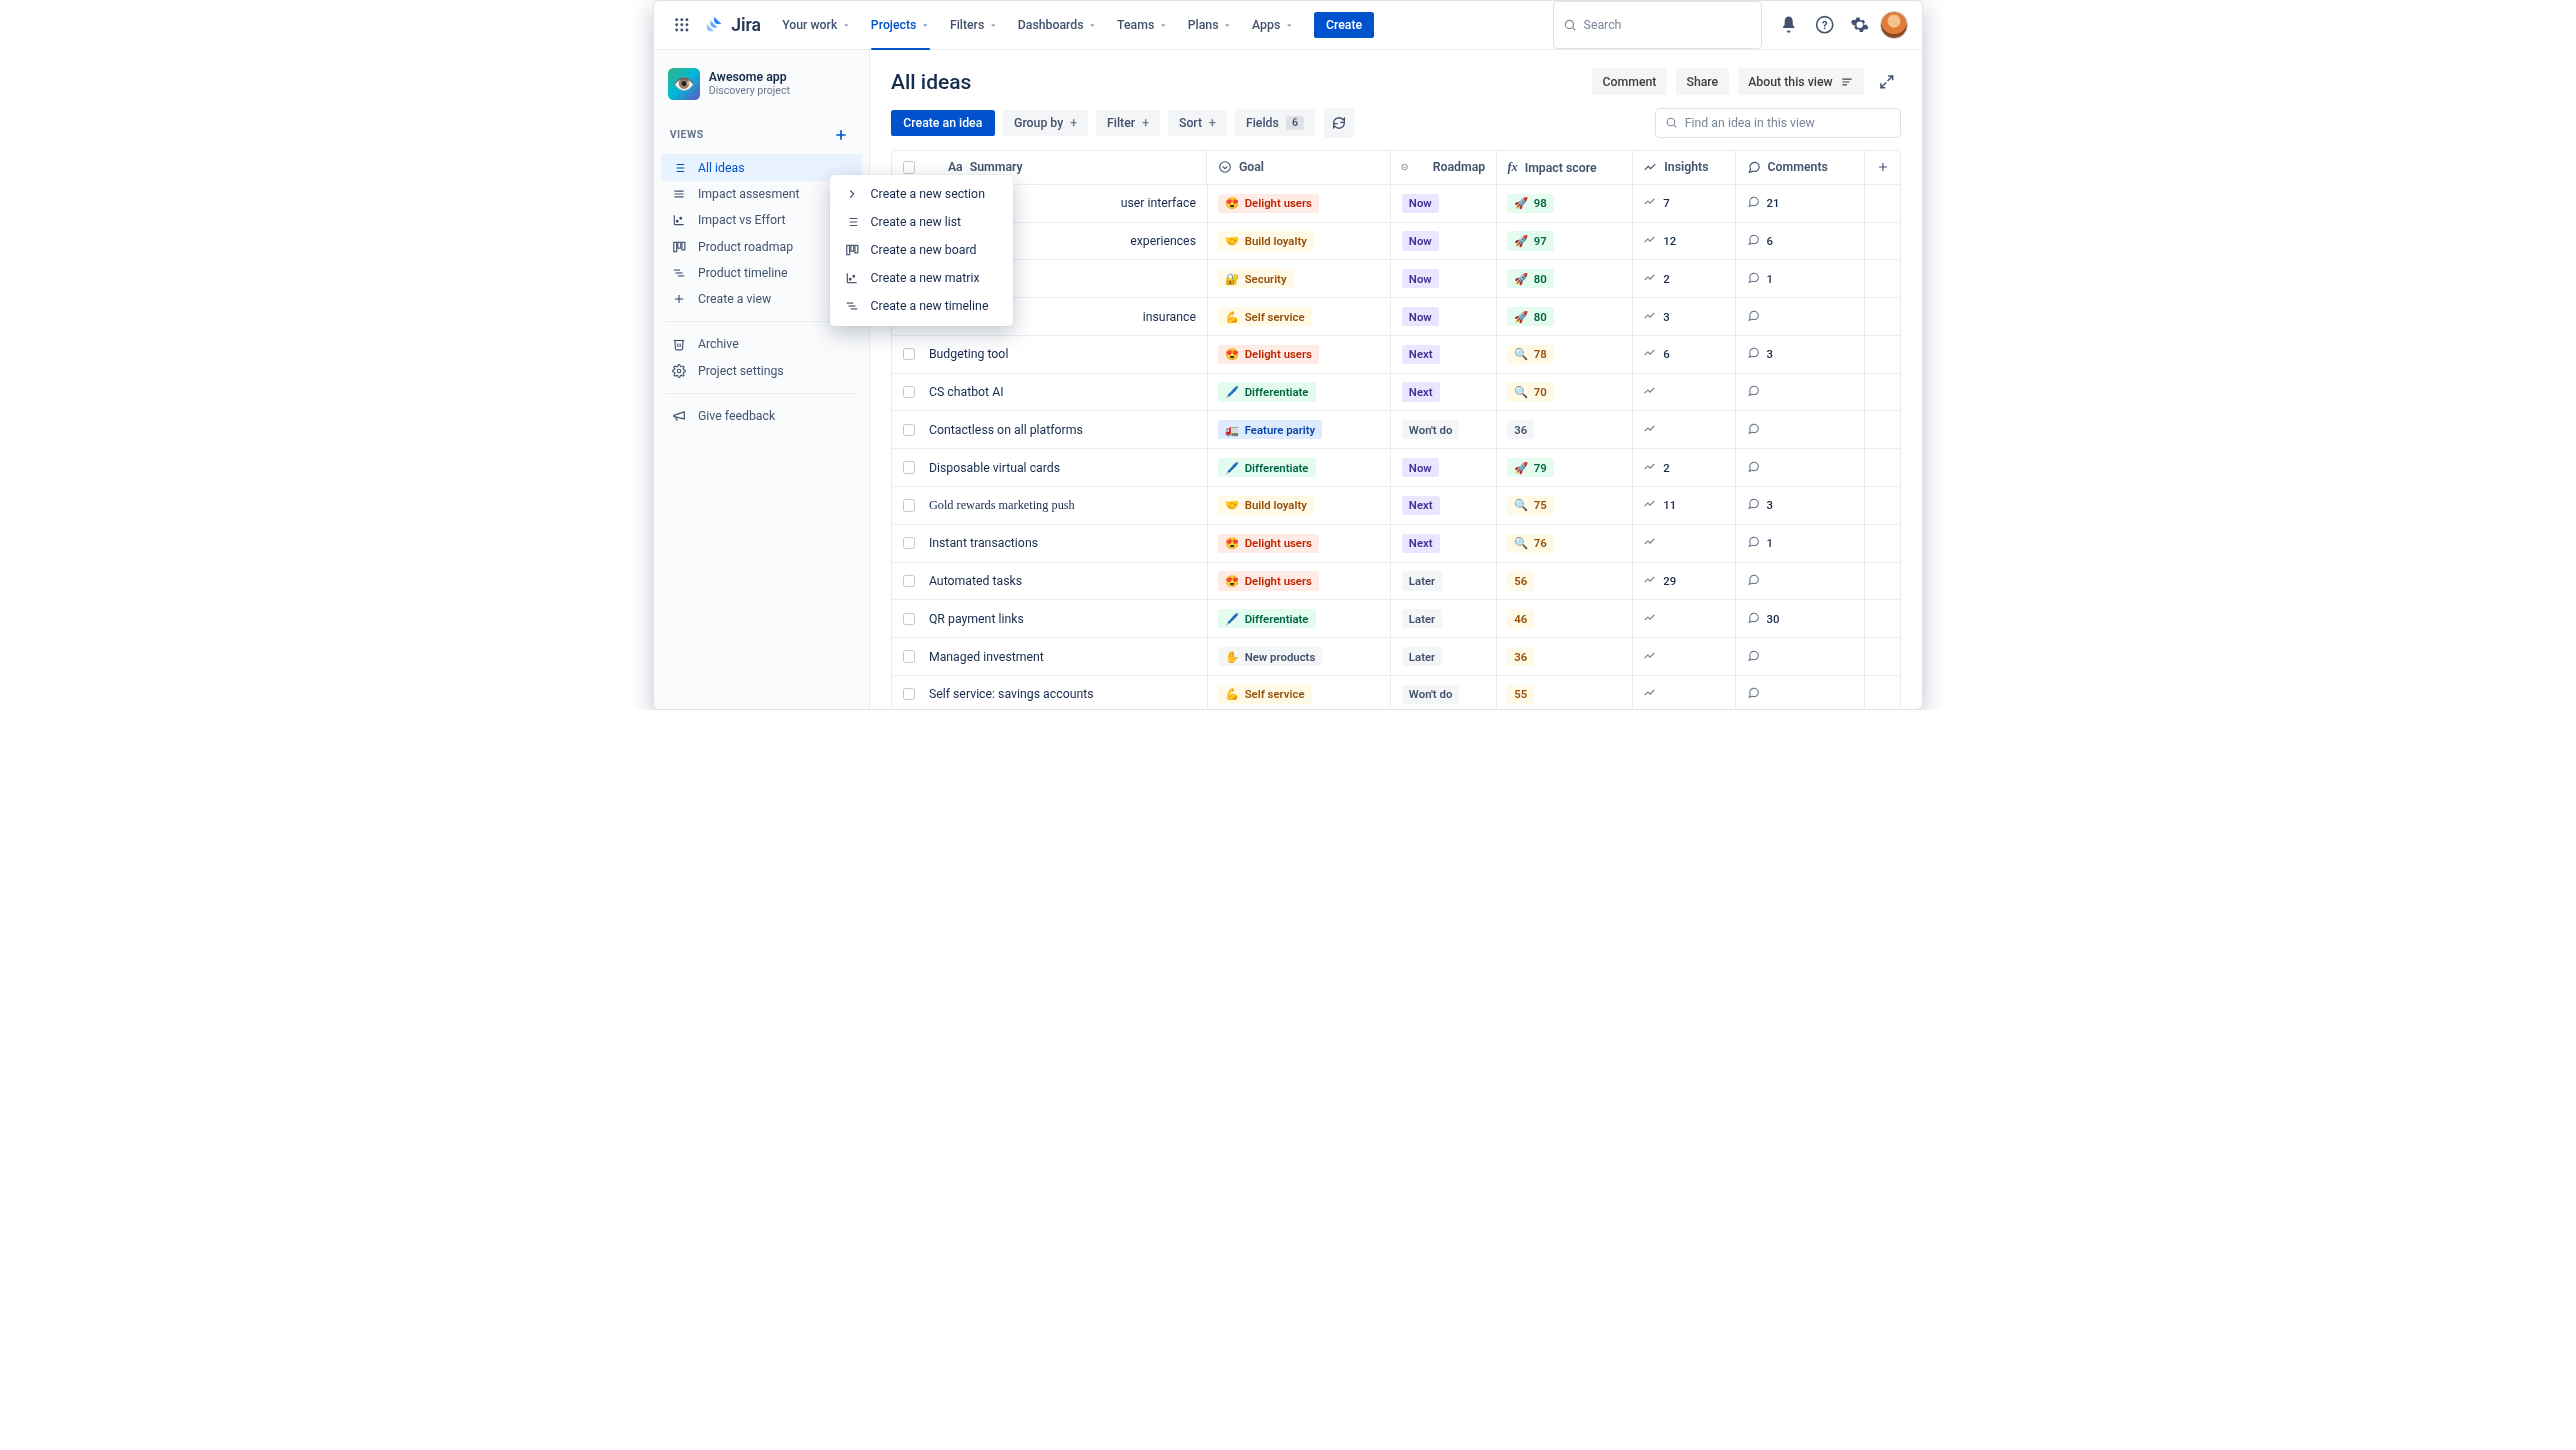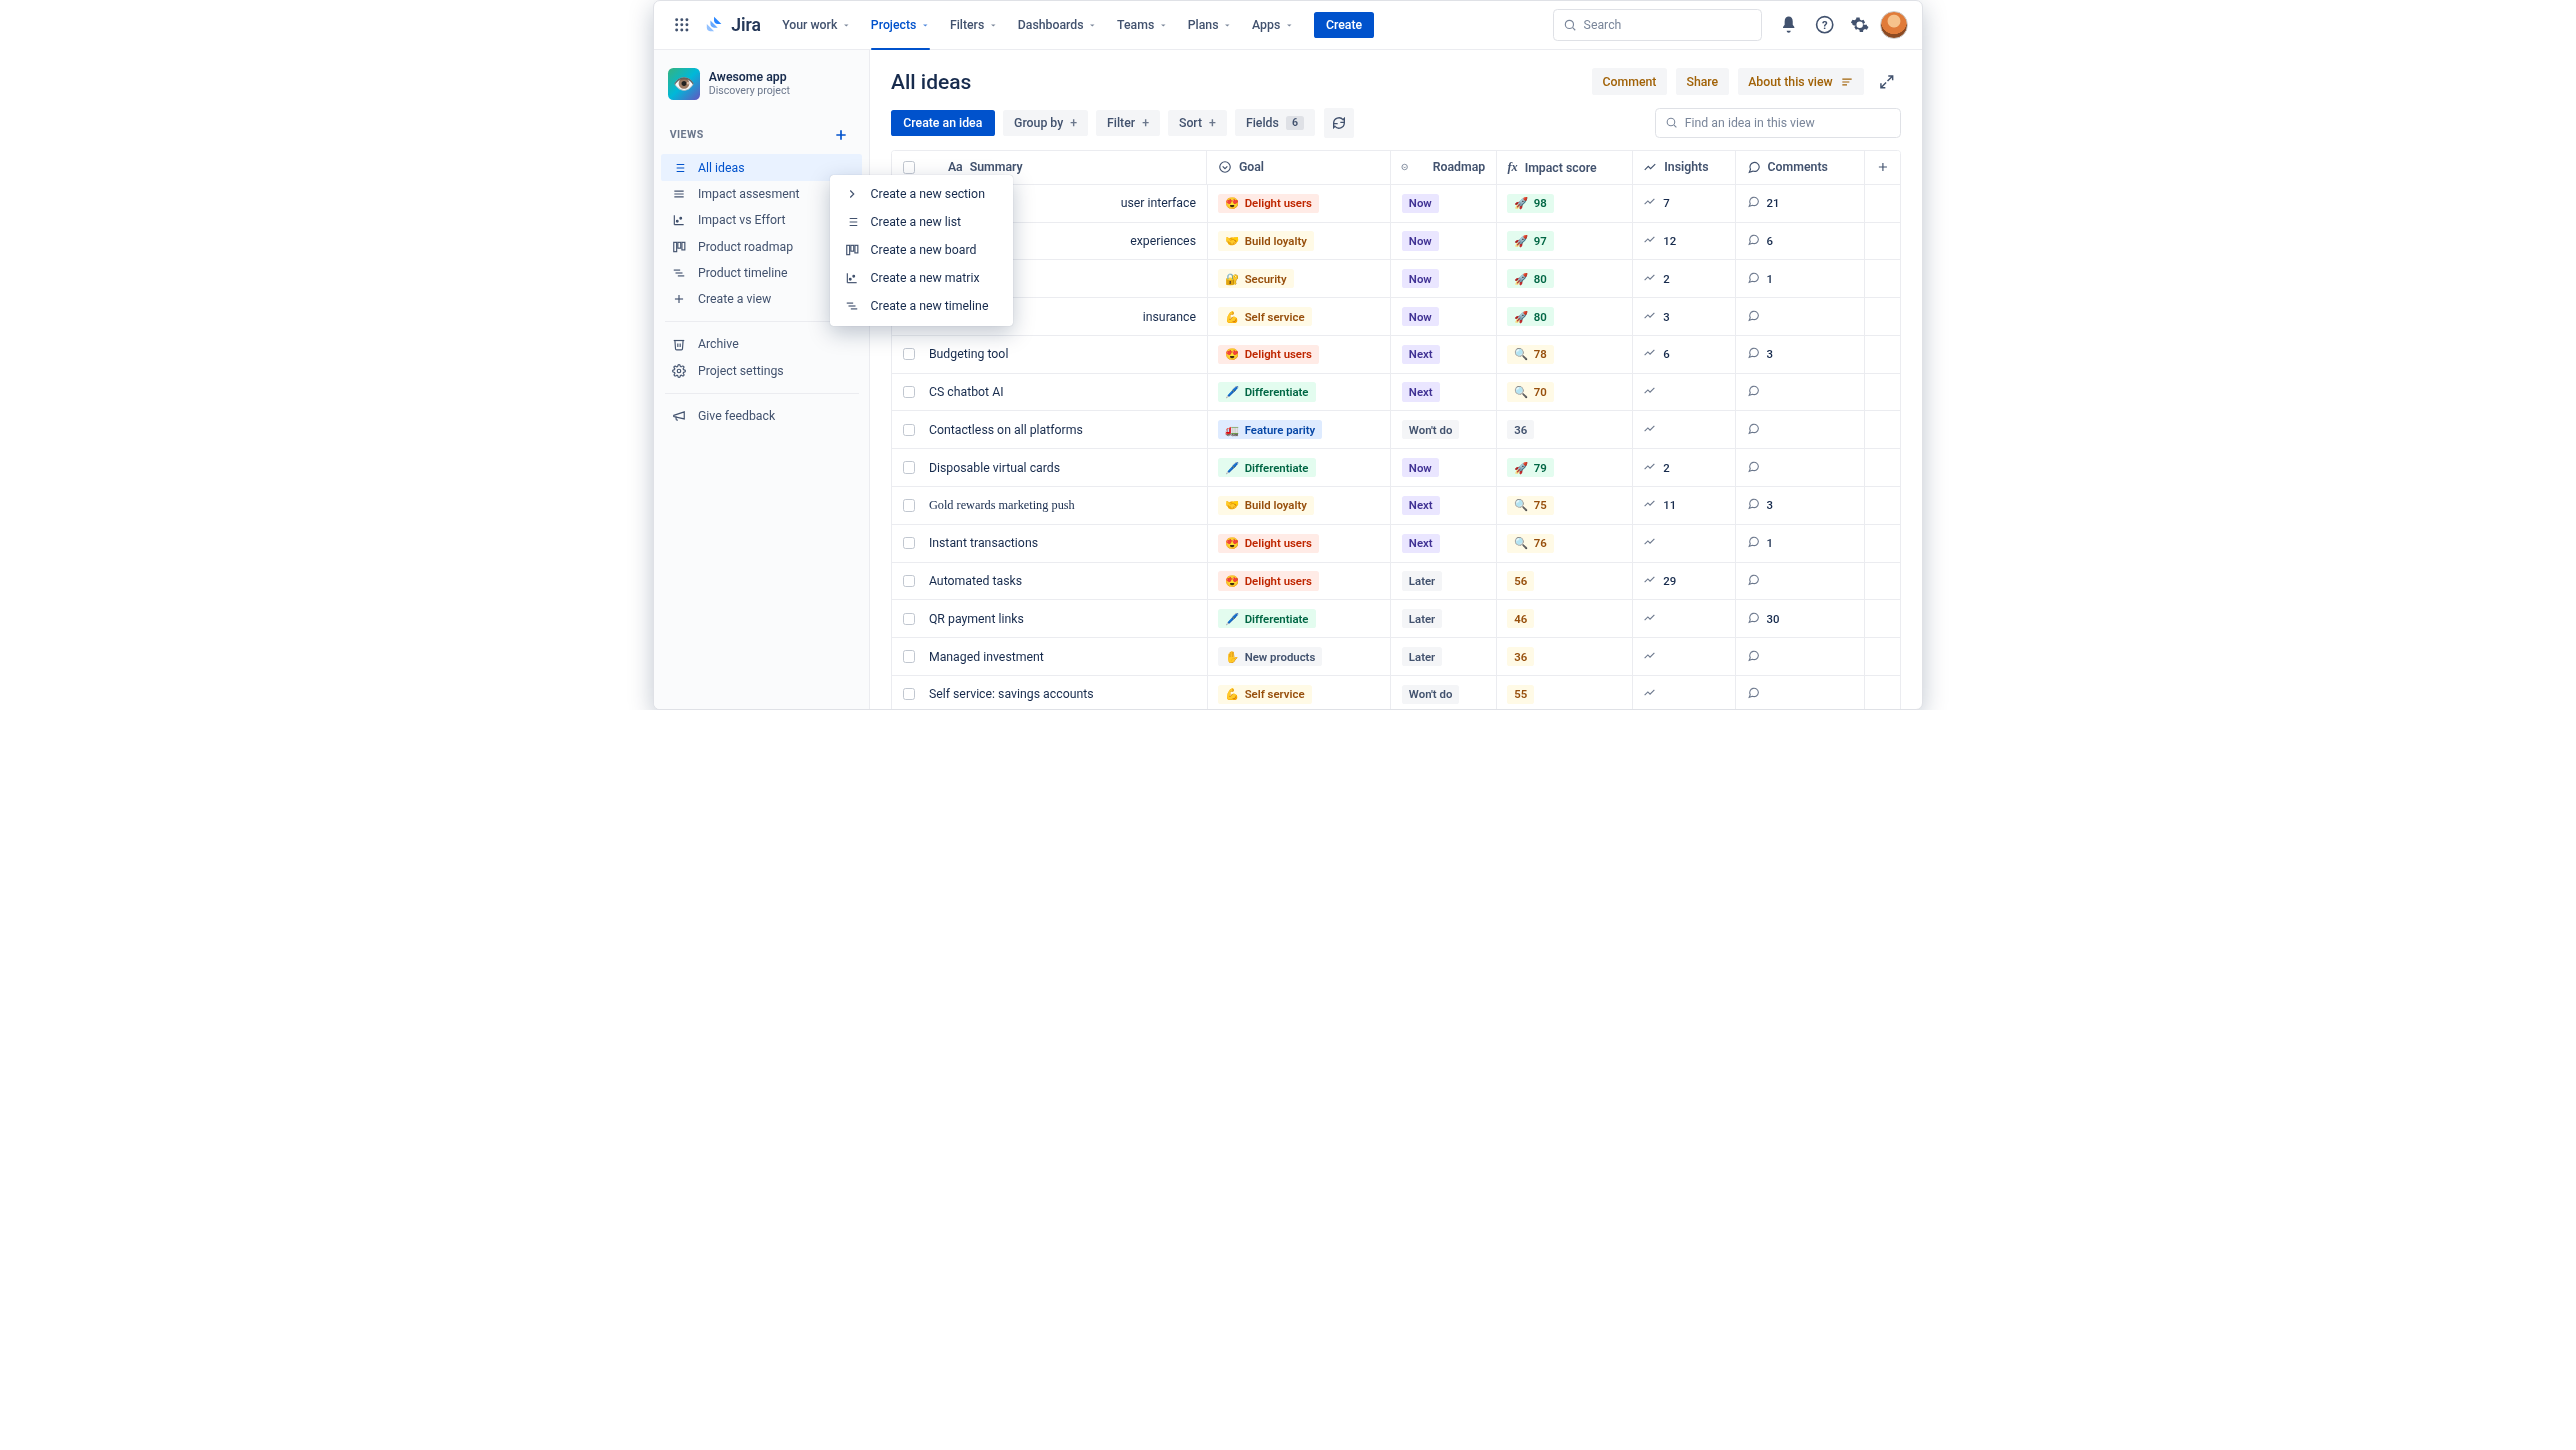--- a/index.html
+++ b/index.html
@@ -11,21 +11,21 @@
 .apps-btn { width:28px; height:28px; display:flex; align-items:center; justify-content:center; border-radius:2.6px; }
 .logo { display:flex; align-items:center; gap:7px; padding:0 5.3px; color:#253858; font-weight:600; font-size:17.6px; }
 .logo svg{color:#2684FF;}
 .nav-items { display:flex; align-items:center; gap: 1.8px; margin-left:3.5px;}
 .nav-item { padding: 5.3px 8.8px; border-radius:2.6px; display:flex; align-items:center; gap:3.5px; color:#42526E; font-weight:500; font-size:12.3px; cursor:pointer; position:relative;}
 .nav-item.selected { color:#0052CC; }
 .nav-item.selected::after{content:"";position:absolute;left:8.8px;right:8.8px;bottom:-13px;height:2.6px;background:#0052CC;border-radius:0.9px;}
 .nav-item .chev{opacity:.7;}
 .create-btn { background:#0052CC; color:#fff; padding:6.2px 12.3px; border-radius:2.6px; font-weight:500; margin-left:7px; cursor:pointer;}
 .spacer{flex:1;}
-.search-box { width:209px; height:32px; border:1.8px solid #DFE1E6; border-radius:4.4px; display:flex; align-items:center; gap:7px; padding:0 8.8px; color:#7A869A;}
+.search-box { width:209px; height:48px; border:1.8px solid #DFE1E6; border-radius:4.4px; display:flex; align-items:center; gap:7px; padding:0 8.8px; color:#7A869A;}
 .top-icons { display:flex; align-items:center; gap:5.3px; margin-left:8.8px;}
 .top-icon { width:30px; height:30px; display:flex; align-items:center; justify-content:center; color:#42526E; border-radius:50%; cursor:pointer;}
 .avatar { width:28px; height:28px; border-radius:50%; background: radial-gradient(circle at 50% 35%, #f6c28b 0 28%, #e07b39 32% 60%, #8c4a22 62% 100%); border:0.9px solid #ccc;}
 
 
 .body { display:flex; height: calc(100% - 49px); }
 
 
 .sidebar { width:216px; border-right:0.9px solid #EBECF0; background:#FAFBFC; padding:14px 7px 7px; position:relative;}
 .project-header { display:flex; align-items:center; gap:8.8px; padding:3.5px 7px 10.6px;}
@@ -41,21 +41,21 @@
 
 
 .context-menu{position:absolute; top:174px; left:176px; width:183px; background:#fff; border-radius:3.5px; box-shadow:0 7px 21px rgba(9,30,66,0.25), 0 0 0.9px rgba(9,30,66,0.3); padding:5.3px 0; z-index:50;}
 .ctx-item{display:flex;align-items:center;gap:10.6px;padding:7px 14px;font-size:12.3px;color:#172B4D;cursor:pointer;}
 
 
 .main{flex:1; padding:17.6px 21px 0; overflow:hidden; position:relative;}
 .page-head{display:flex;align-items:center;justify-content:space-between;margin-bottom:12.3px;}
 .page-title{font-size:21px;font-weight:500;color:#172B4D;}
 .head-actions{display:flex;align-items:center;gap:8.8px;}
-.head-btn{background:#F4F5F7;padding:6.2px 10.6px;border-radius:2.6px;font-weight:500;color:#a16207;display:flex;align-items:center;gap:7px;cursor:pointer;text-align:center;}
+.head-btn{background:#F4F5F7;padding:6.2px 10.6px;border-radius:2.6px;font-weight:500;color:#404040;display:flex;align-items:center;gap:7px;cursor:pointer;text-align:center;}
 .fullscreen-btn{width:28px;height:28px;display:flex;align-items:center;justify-content:center;color:#42526E;cursor:pointer;}
 
 .toolbar{display:flex;align-items:center;gap:8.8px;margin-bottom:12.3px;}
 .primary-btn{background:#0052CC;color:#fff;padding:6.2px 12.3px;border-radius:2.6px;font-weight:500;cursor:pointer;}
 .pill{background:#F4F5F7;padding:6.2px 10.6px;border-radius:2.6px;display:flex;align-items:flex-end;gap:7px;color:#42526E;font-weight:500;cursor:pointer;}
 .pill .plus{color:#6B778C;}
 .badge-count{background:#DFE1E6;color:#42526E;font-size:10.6px;padding:0.9px 6.2px;border-radius:2.6px;font-weight:600;}
 .icon-pill{width:30px;height:30px;background:#F4F5F7;border-radius:2.6px;display:flex;align-items:center;justify-content:center;color:#42526E;cursor:pointer;}
 .find-box{margin-left:auto;width:246px;height:30px;border:1.8px solid #DFE1E6;border-radius:4.4px;display:flex;align-items:center;gap:7px;padding:0 8.8px;color:#7A869A;}
 

